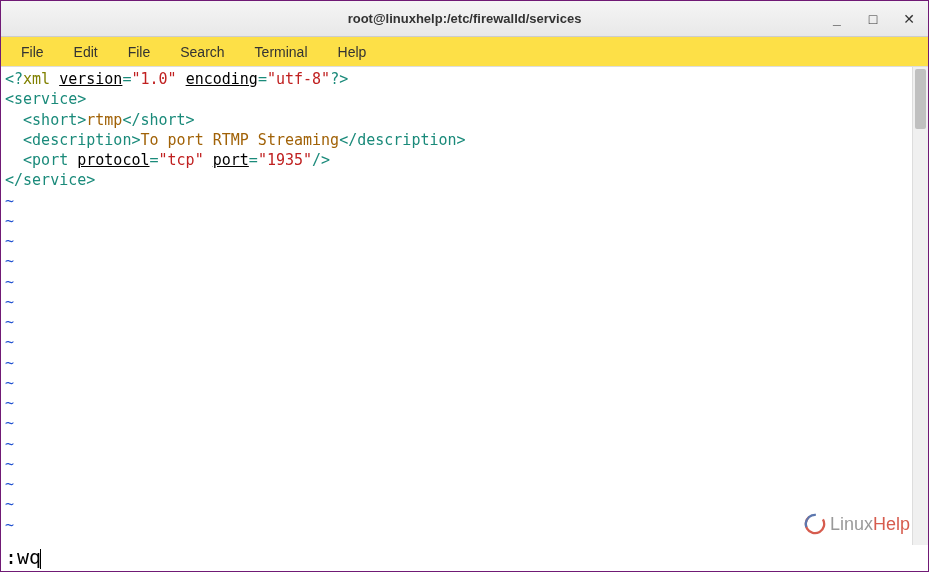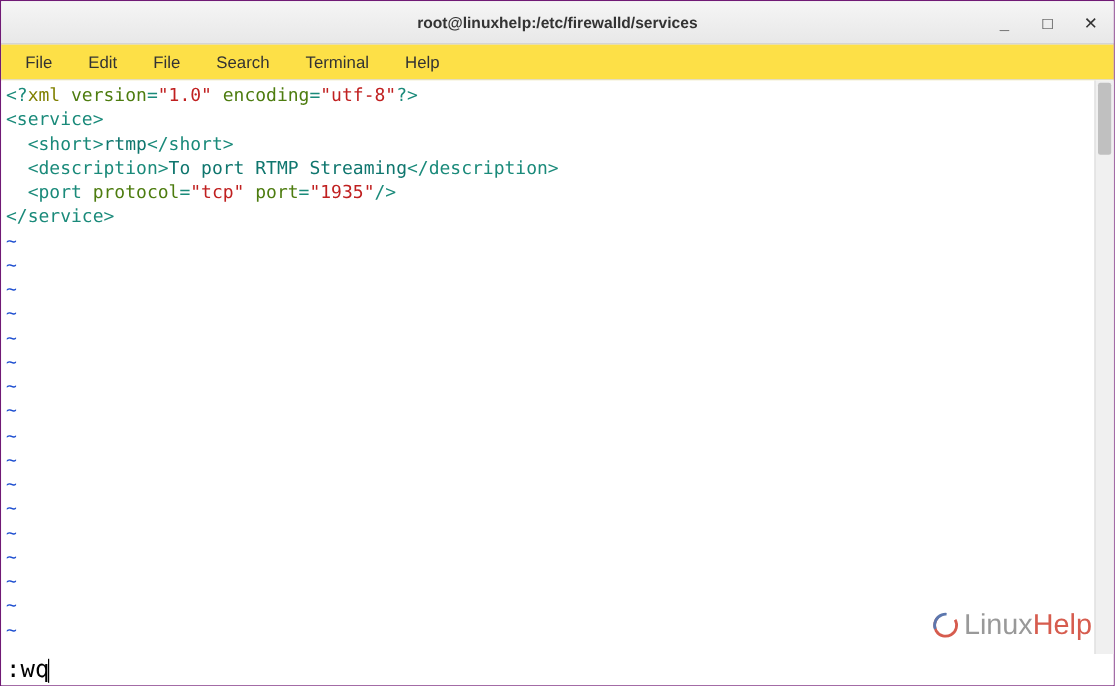--- a/index.html
+++ b/index.html
@@ -106,34 +106,34 @@
       color: #000;
     }
     .cursor-block {
       display: inline-block;
       border-left: 1px solid #000;
       height: 1em;
       vertical-align: text-bottom;
       margin-left: -1px;
     }
     .tag { color: #1a8a7a; }
-    .attr { color: #4d7c0f; }
+    .attr { color: #000000; text-decoration: underline; }
     .string { color: #c02020; }
-    .text { color: #0f766e; }
+    .text { color: #a16207; }
     .decl { color: #808000; text-align: center; }
     .tilde { color: #2050d0; }
     .watermark {
       position: absolute;
       bottom: 10px;
       right: 18px;
       display: flex;
       align-items: center;
       gap: 4px;
       opacity: 0.85;
-      font-size: 24px;
+      font-size: 18px;
       color: #888;
     }
     .watermark svg {
       width: 22px;
       height: 22px;
     }
     .watermark-text {
       font-family: sans-serif;
     }
     .wm-h {

